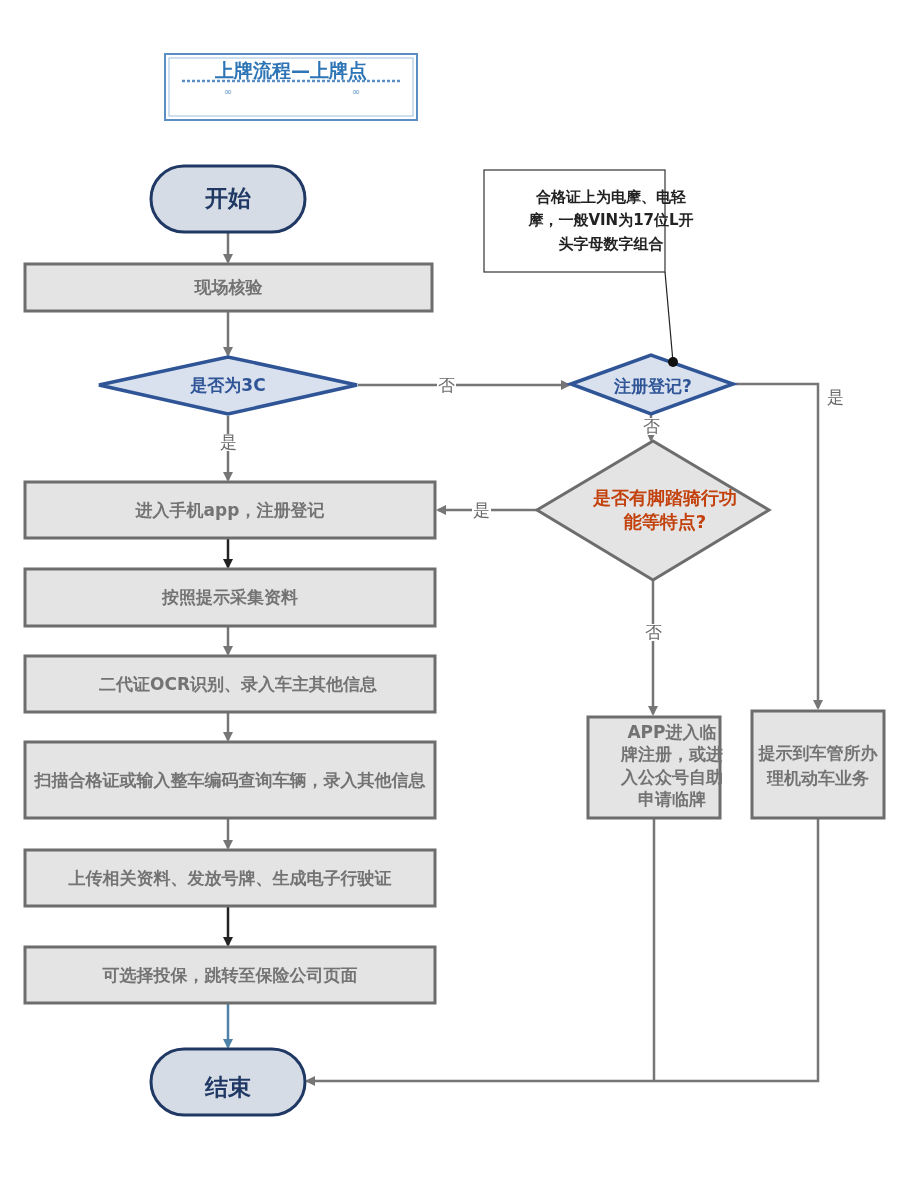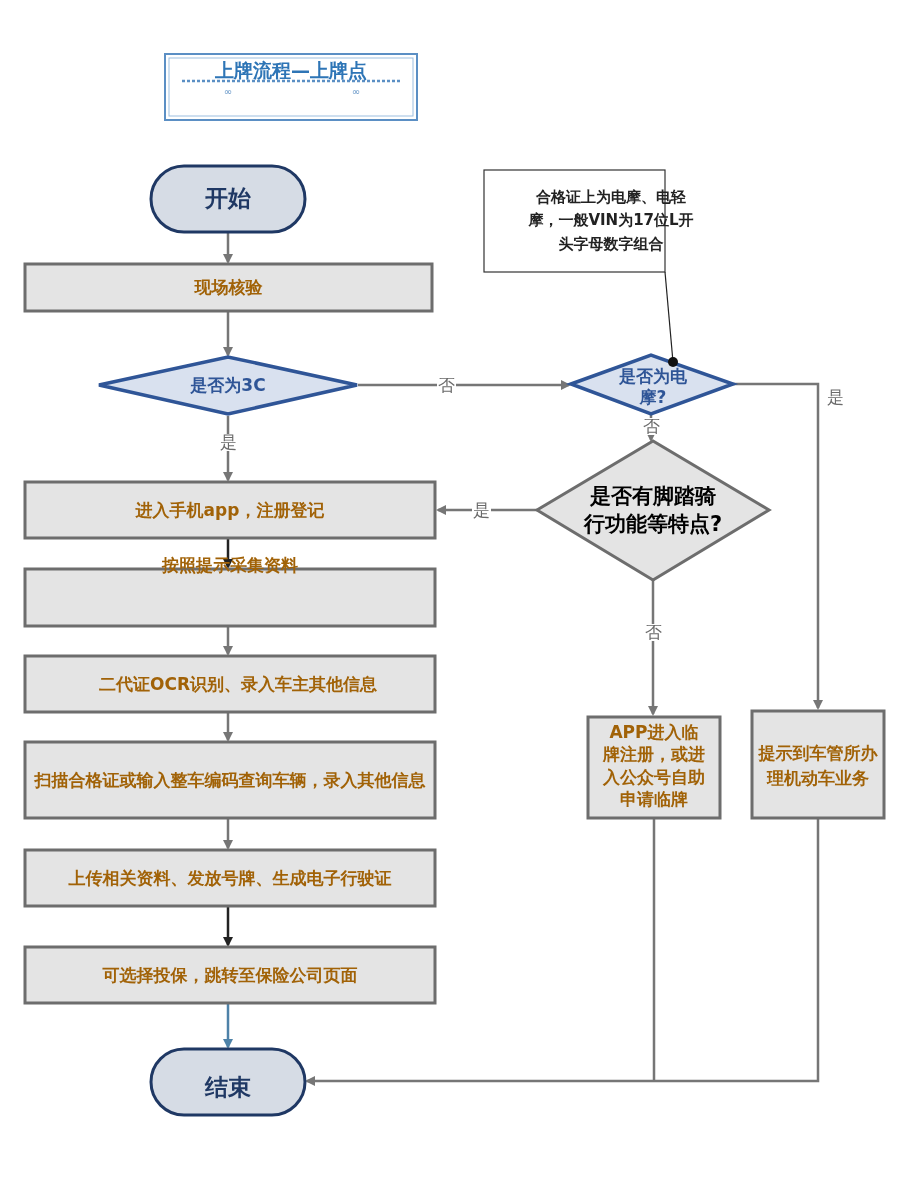--- a/index.html
+++ b/index.html
@@ -2,23 +2,23 @@
 <html><head>
 <meta charset="utf-8">
 <style>
   html, body { margin: 0; padding: 0; background: #ffffff; }
   body { width: 900px; height: 1200px; position: relative; overflow: hidden;
          font-family: "DejaVu Sans", "Liberation Sans", sans-serif; }
   #canvas { position: absolute; left: 0; top: 0; width: 900px; height: 1200px; }
   .lbl { position: absolute; display: flex; align-items: center; justify-content: center;
          text-align: center; box-sizing: border-box; font-weight: bold; line-height: 1.35; }
   .term-text { color: #1f3864; font-size: 23px; }
-  .proc-text { color: #a16207; font-size: 17px; }
+  .proc-text { color: #737373; font-size: 17px; }
   .dec-blue-text { color: #2f5597; font-size: 17px; text-align: center; }
-  .dec-gray-text { color: #000000; font-size: 21px; }
+  .dec-gray-text { color: #c2410c; font-size: 18px; margin-left: 12px; }
   .edge-lbl { position: absolute; font-size: 17px; color: #6a6a6a; font-weight: normal;
               background: #fff; line-height: 1; padding: 0 1px; }
   .note-text { color: #222; font-size: 15px; }
   .title-text { color: #2e75b6; font-size: 19px; }
 </style>
 </head>
 <body>
 
 <svg id="canvas" viewBox="0 0 900 1200" xmlns="http://www.w3.org/2000/svg">
   <defs>
@@ -81,30 +81,30 @@
     <circle cx="673" cy="362" r="5" fill="#111"></circle>
   </g>
 </svg>
 
 <div class="lbl title-text" style="left:165px;top:58px;width:252px;height:26px;">上牌流程—上牌点</div>
 
 <div class="lbl term-text" style="left:151px;top:166px;width:154px;height:66px;">开始</div>
 <div class="lbl proc-text" style="left:25px;top:264px;width:407px;height:47px;">现场核验</div>
 <div class="lbl dec-blue-text" style="left:99px;top:357px;width:258px;height:57px;">是否为3C</div>
 <div class="lbl proc-text" style="left:25px;top:482px;width:410px;height:56px;">进入手机app，注册登记</div>
-<div class="lbl proc-text" style="left:25px;top:537px;width:410px;height:57px;">按照提示采集资料</div>
+<div class="lbl proc-text" style="left:25px;top:569px;width:410px;height:57px;">按照提示采集资料</div>
 <div class="lbl proc-text" style="left:25px;top:656px;width:410px;height:56px;padding-left:16px;">二代证OCR识别、录入车主其他信息</div>
 <div class="lbl proc-text" style="left:25px;top:742px;width:410px;height:76px;padding:12px 4px;">扫描合格证或输入整车编码查询车辆，录入其他信息</div>
 <div class="lbl proc-text" style="left:25px;top:850px;width:410px;height:56px;">上传相关资料、发放号牌、生成电子行驶证</div>
 <div class="lbl proc-text" style="left:25px;top:947px;width:410px;height:56px;">可选择投保，跳转至保险公司页面</div>
 <div class="lbl term-text" style="left:151px;top:1049px;width:154px;height:78px;">结束</div>
 
-<div class="lbl dec-blue-text" style="left:606px;top:360px;width:94px;height:54px;line-height:1.25;">是否为电摩?</div>
+<div class="lbl dec-blue-text" style="left:606px;top:360px;width:94px;height:54px;line-height:1.25;">注册登记?</div>
 <div class="lbl dec-gray-text" style="left:580px;top:478px;width:146px;height:64px;">是否有脚踏骑行功能等特点?</div>
-<div class="lbl proc-text" style="left:602px;top:713px;width:104px;height:105px;line-height:1.3;">APP进入临牌注册，或进入公众号自助申请临牌</div>
+<div class="lbl proc-text" style="left:620px;top:713px;width:104px;height:105px;line-height:1.3;">APP进入临牌注册，或进入公众号自助申请临牌</div>
 <div class="lbl proc-text" style="left:756px;top:716px;width:124px;height:100px;line-height:1.45;">提示到车管所办理机动车业务</div>
 
 <div class="lbl note-text" style="left:486px;top:174px;width:170px;height:94px;line-height:1.55;margin-left:40px;">合格证上为电摩、电轻摩，一般VIN为17位L开头字母数字组合</div>
 
 <span class="edge-lbl" style="left:219px;top:434px;">是</span>
 <span class="edge-lbl" style="left:437px;top:377px;">否</span>
 <span class="edge-lbl" style="left:826px;top:389px;">是</span>
 <span class="edge-lbl" style="left:642px;top:418px;">否</span>
 <span class="edge-lbl" style="left:472px;top:502px;">是</span>
 <span class="edge-lbl" style="left:644px;top:624px;">否</span>

